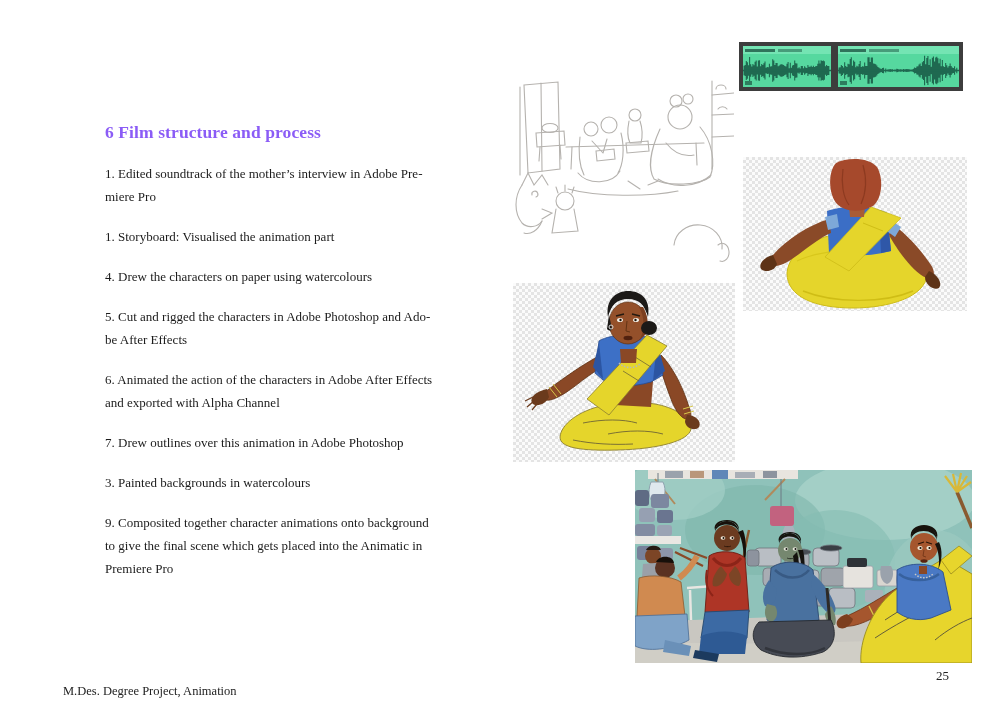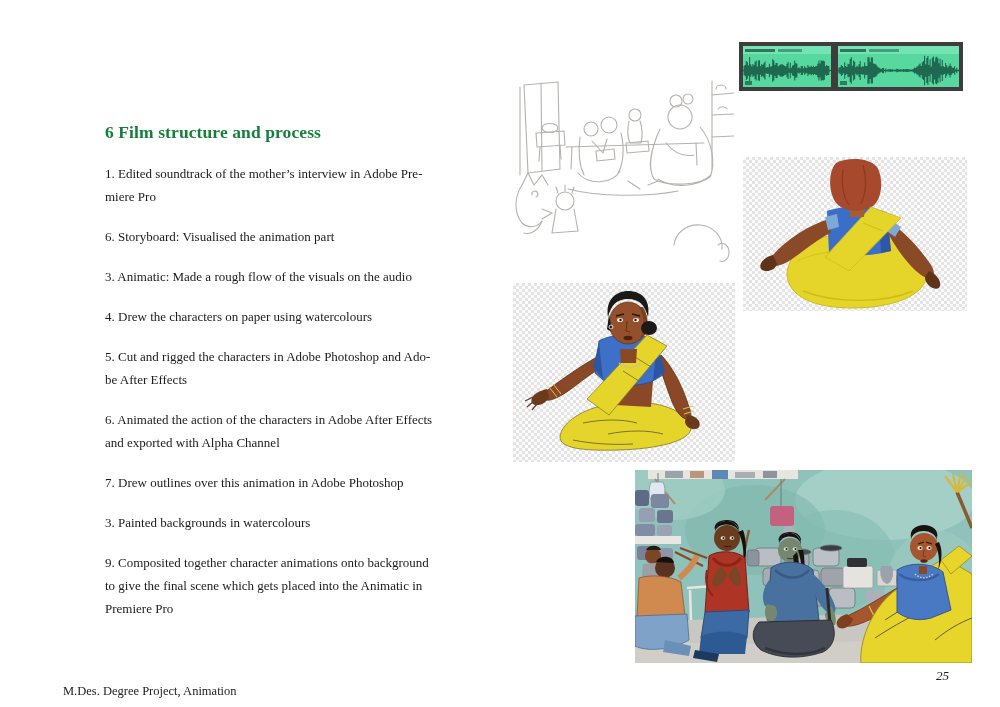--- a/index.html
+++ b/index.html
@@ -1,26 +1,26 @@
 <!DOCTYPE html>
 <html><head>
 <meta charset="utf-8">
 <style>
   html,body{margin:0;padding:0;}
   body{width:1000px;height:707px;position:relative;background:#ffffff;overflow:hidden;
        font-family:"Liberation Serif","DejaVu Serif",serif;color:#1b1b1b;}
 
   
   .text-col{position:absolute;left:105px;top:122px;width:392px;}
-  .heading{font-size:17.5px;font-weight:bold;letter-spacing:.1px;margin:0 0 19px 0;color:#15803d;}
+  .heading{font-size:17.5px;font-weight:bold;letter-spacing:.1px;margin:0 0 19px 0;color:#8b5cf6;}
   .step{font-size:13px;line-height:23px;margin:0 0 17px 0;}
 
   
   .footer-left{position:absolute;left:63px;top:684px;font-size:12.5px;color:#222;}
-  .page-num{position:absolute;left:936px;top:668px;font-size:13px;color:#222;font-style:italic;}
+  .page-num{position:absolute;left:936px;top:668px;font-size:13px;color:#222;}
 
   
   .audio-strip{position:absolute;left:739px;top:42px;width:224px;height:49px;background:#3d3d3d;
                display:flex;gap:7px;padding:4px;box-sizing:border-box;}
   .clip{position:relative;background:#56d89f;overflow:hidden;}
   .clip.c1{flex:0 0 88px;} .clip.c2{flex:1;}
   .clip-header{height:8px;background:#74e4b3;display:flex;align-items:center;gap:3px;padding:0 2px;}
   .clip-header .t{height:3px;background:#23604b;opacity:.85;}
   .clip svg.wave{position:absolute;left:0;top:8px;width:100%;height:33px;display:block;}
   .fxdot{position:absolute;left:2px;bottom:2px;width:7px;height:4px;background:#2e7d5e;}
@@ -36,22 +36,21 @@
   .char-front{left:513px;top:283px;width:222px;height:179px;}
   .scene{left:635px;top:470px;width:337px;height:193px;background:#8fc2ba;overflow:hidden;}
 </style>
 </head>
 <body>
 
 <div class="text-col">
   <h1 class="heading">6 Film structure and process</h1>
   <div>
       <p class="step">1. Edited soundtrack of the mother’s interview in Adobe Pre-<br>miere Pro</p>
-      <p class="step">6. Storyboard: Visualised the animation part</p>
-      <p class="step">3. Animatic: Made a rough flow of the visuals on the audio</p>
+      <p class="step">1. Storyboard: Visualised the animation part</p>
       <p class="step">4. Drew the characters on paper using watercolours</p>
       <p class="step">5. Cut and rigged the characters in Adobe Photoshop and Ado-<br>be After Effects</p>
       <p class="step">6. Animated the action of the characters in Adobe After Effects<br>and exported with Alpha Channel</p>
       <p class="step">7. Drew outlines over this animation in Adobe Photoshop</p>
       <p class="step">3. Painted backgrounds in watercolours</p>
       <p class="step">9. Composited together character animations onto background<br>to give the final scene which gets placed into the Animatic in<br>Premiere Pro</p>
     </div>
 </div>
 
 <div class="audio-strip">

